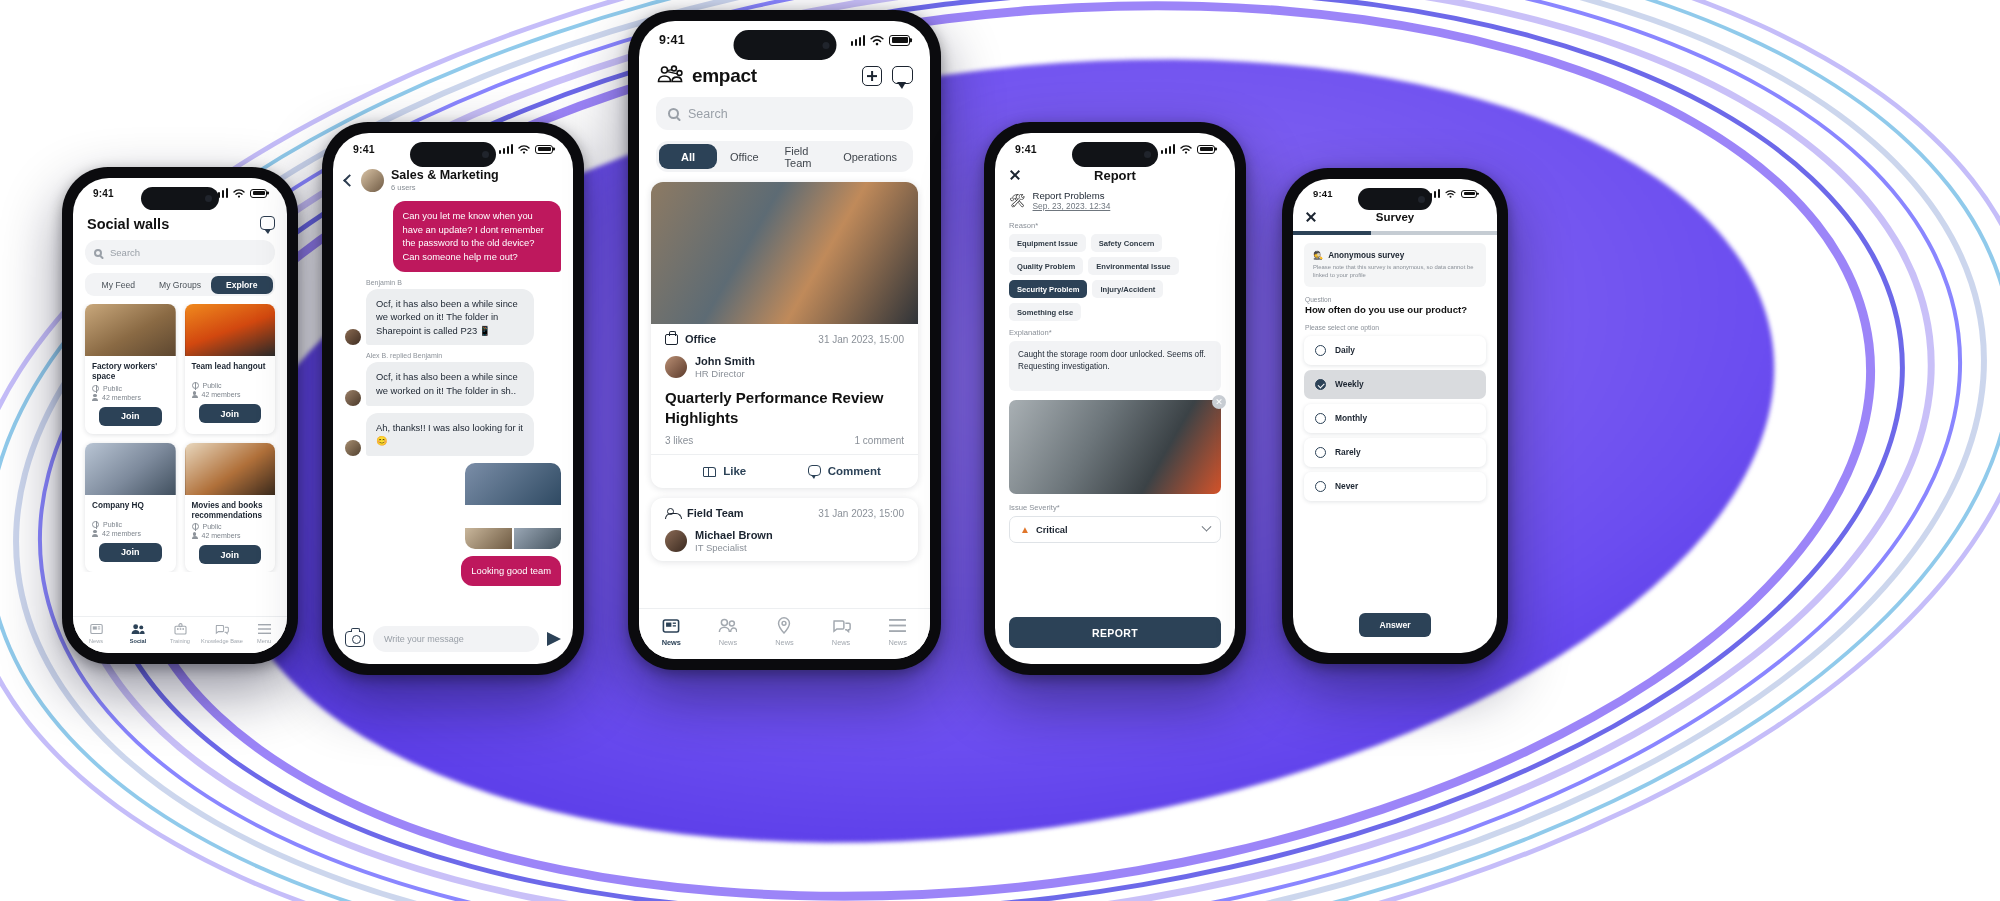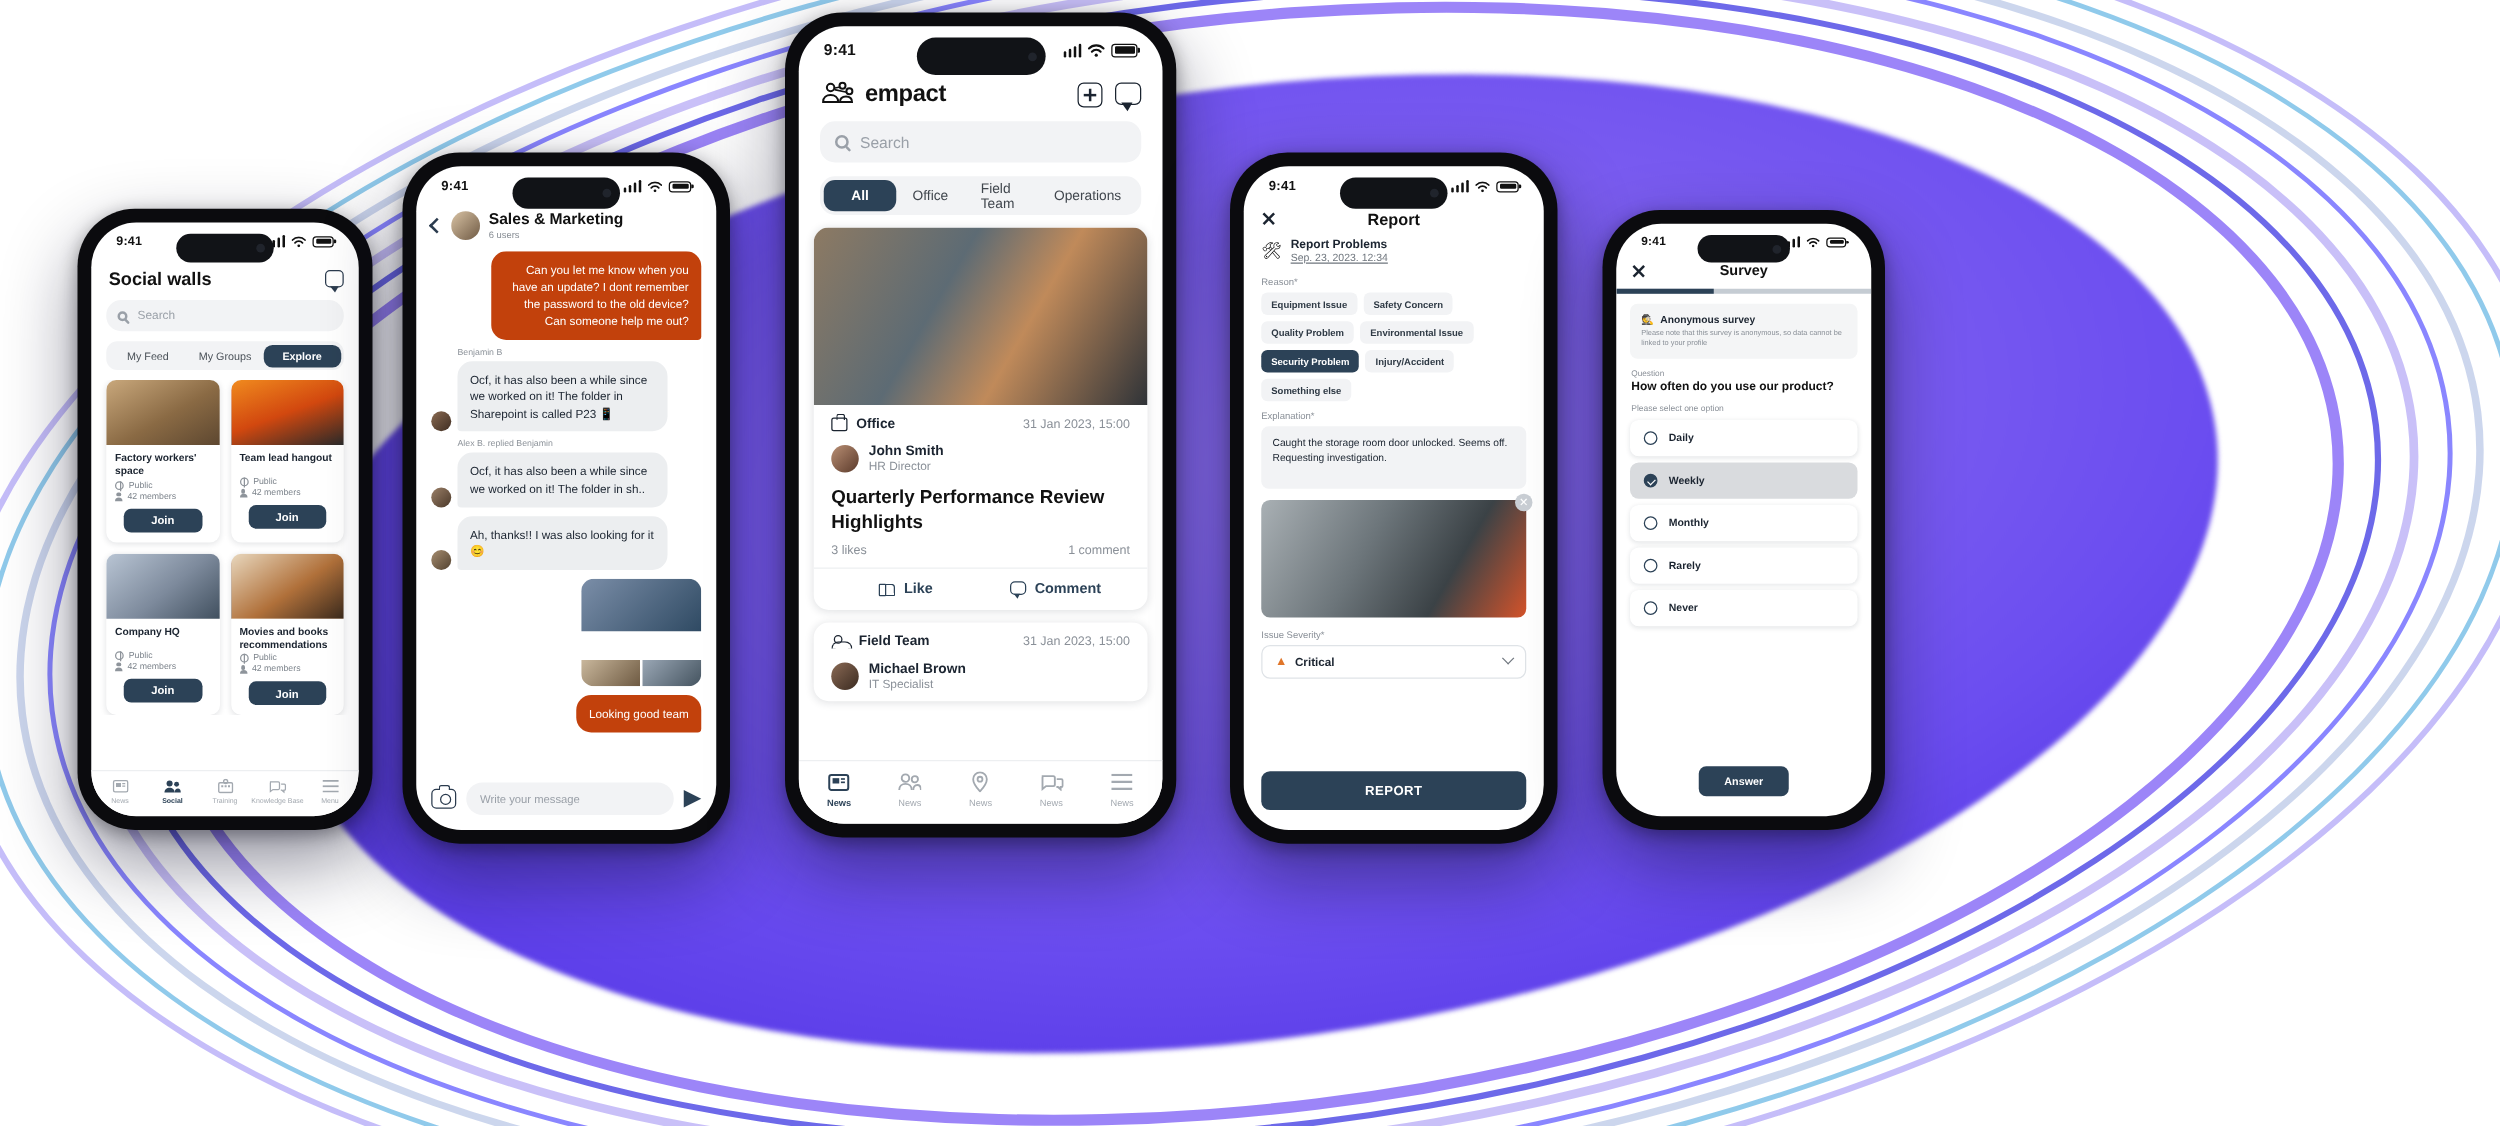--- a/index.html
+++ b/index.html
@@ -119,21 +119,21 @@
   #phone-chat .notch { width: 86px; height: 25px; }
   #phone-chat .statusbar { height: 32px; font-size: 10.5px; }
   #phone-chat .batt { width: 18px; height: 9px; }
   .ch-head { display:flex; align-items:center; gap:7px; padding: 4px 12px 9px; }
   .backarr { width:9px;height:9px;border-left:2px solid #2b3b4e;border-bottom:2px solid #2b3b4e;transform:rotate(45deg); flex:none;}
   .ch-av { width:23px;height:23px;border-radius:50%;flex:none;background-size:cover;background-position:center;}
   .ch-name { font-size: 12.5px; font-weight: 700; color:#111; line-height:1.1;}
   .ch-sub { font-size: 7.5px; color:#878d94; }
   .msgs { flex:1; padding: 0 12px; display:flex; flex-direction:column; gap:7px; overflow:hidden;}
   .bub { max-width: 78%; font-size: 9.4px; line-height: 1.45; padding: 8px 10px; }
-  .bub.me { align-self:flex-end; background:#c2410c; color:#fff; border-radius: 12px 12px 3px 12px; text-align: right; }
+  .bub.me { align-self:flex-end; background:#be185d; color:#fff; border-radius: 12px 12px 3px 12px; }
   .bub.them { background:#eceef0; color:#1b2430; border-radius: 12px 12px 12px 3px; }
   .row-them { display:flex; align-items:flex-end; gap:5px; }
   .sm-av { width:16px;height:16px;border-radius:50%;flex:none;background-size:cover;background-position:center;}
   .sender { font-size:7px; color:#8d939a; margin-left:21px; margin-bottom:-4px;}
   .imgmsg { align-self:flex-end; width:96px; border-radius:10px; overflow:hidden; display:grid; grid-template-columns:1fr 1fr; gap:2px;}
   .imgmsg div { background-size:cover; background-position:center; }
   .composer { display:flex; align-items:center; gap:8px; padding: 8px 12px 12px; }
   .cam-ico { width:20px;height:16px;border:1.8px solid #2b3b4e;border-radius:4px;position:relative;flex:none;}
   .cam-ico::before{content:'';position:absolute;left:5.5px;top:2.5px;width:7px;height:7px;border:1.6px solid #2b3b4e;border-radius:50%;}
   .cam-ico::after{content:'';position:absolute;left:5px;top:-4px;width:7px;height:3px;background:#fff;border:1.8px solid #2b3b4e;border-bottom:none;border-radius:2px 2px 0 0;}
@@ -193,21 +193,21 @@
   #phone-report .notch { width: 86px; height: 25px; }
   #phone-report .statusbar { height: 32px; font-size: 10.5px; }
   #phone-report .batt { width: 18px; height: 9px; }
   .rp-head { display:flex; align-items:center; padding: 4px 14px 9px; position:relative; }
   .xico { width:12px;height:12px;position:relative;flex:none;}
   .xico::before,.xico::after{content:'';position:absolute;left:0;top:5px;width:12px;height:1.8px;background:#1b2430;}
   .xico::before{transform:rotate(45deg)} .xico::after{transform:rotate(-45deg)}
   .rp-title { position:absolute;left:0;right:0;text-align:center;font-size:13px;font-weight:700;color:#111;}
   .rp-sub { display:flex; align-items:center; gap:7px; padding: 0 14px 10px;}
   .wrench { font-size: 13px; line-height:1; flex:none;}
-  .rp-h1 { font-size:9.6px; font-weight:700; color:#1b2430;}
+  .rp-h1 { font-size:9.6px; font-weight:400; color:#1b2430;}
   .rp-h2 { font-size:8.4px; color:#6f767e;text-decoration:underline;}
   .flabel { font-size:7.6px; color:#8a9098; padding: 0 14px 4px;}
   .chips { display:flex; flex-wrap:wrap; gap:5px; padding: 0 14px 7px;}
   .chip { background:#f2f3f5; color:#2f3a45; border-radius:5px; padding:4.5px 8px; font-size:7.6px; font-weight:600;}
   .chip.on { background:#2c4257; color:#fff; }
   .expl { margin: 0 14px 9px; background:#f2f3f5; border-radius:6px; padding:8px 9px; font-size:8.2px; line-height:1.45; color:#1b2430; height:50px;}
   .rp-photo { margin: 0 14px 9px; height:94px; border-radius:7px; background-size:cover;background-position:center;position:relative;}
   .rm-x { position:absolute; right:-5px; top:-5px; width:14px;height:14px;border-radius:50%;background:#c9ced4;display:flex;align-items:center;justify-content:center;color:#fff;font-size:9px;line-height:1;}
   .sel { margin: 0 14px 13px; border:1px solid #dfe3e7; border-radius:7px; height:27px; display:flex;align-items:center;gap:6px;padding:0 10px;}
   .sev-ico { color:#e0762a; font-size:10px; flex:none;}

